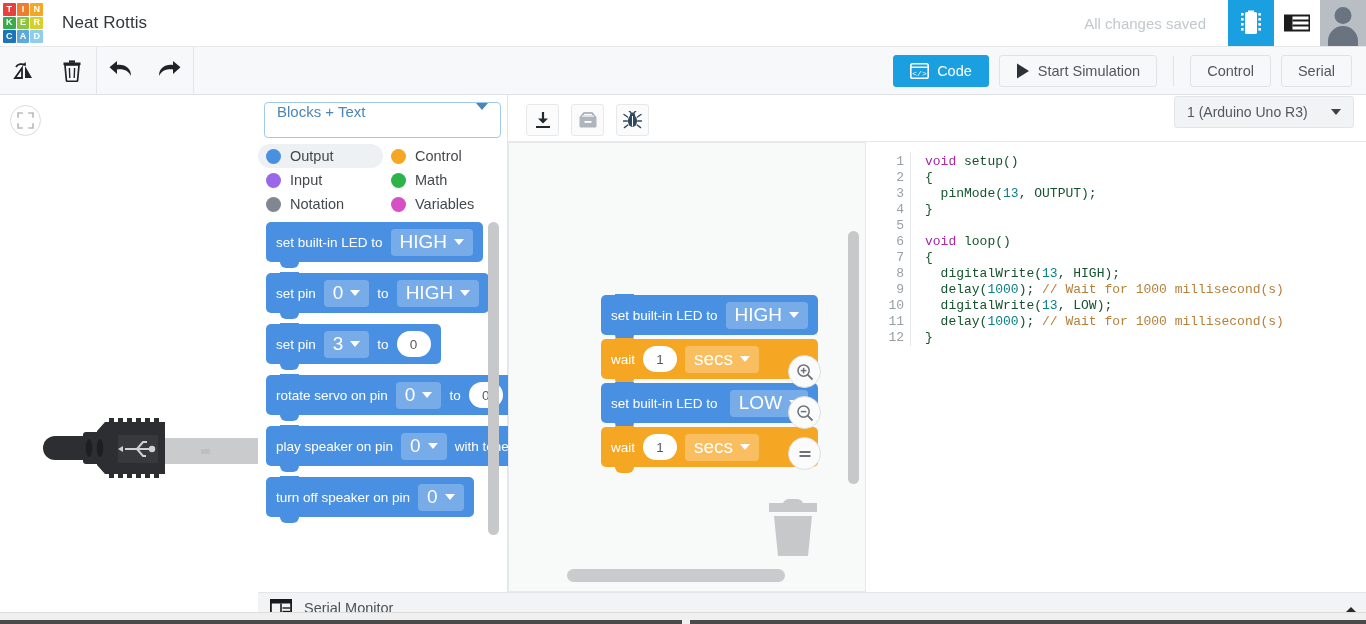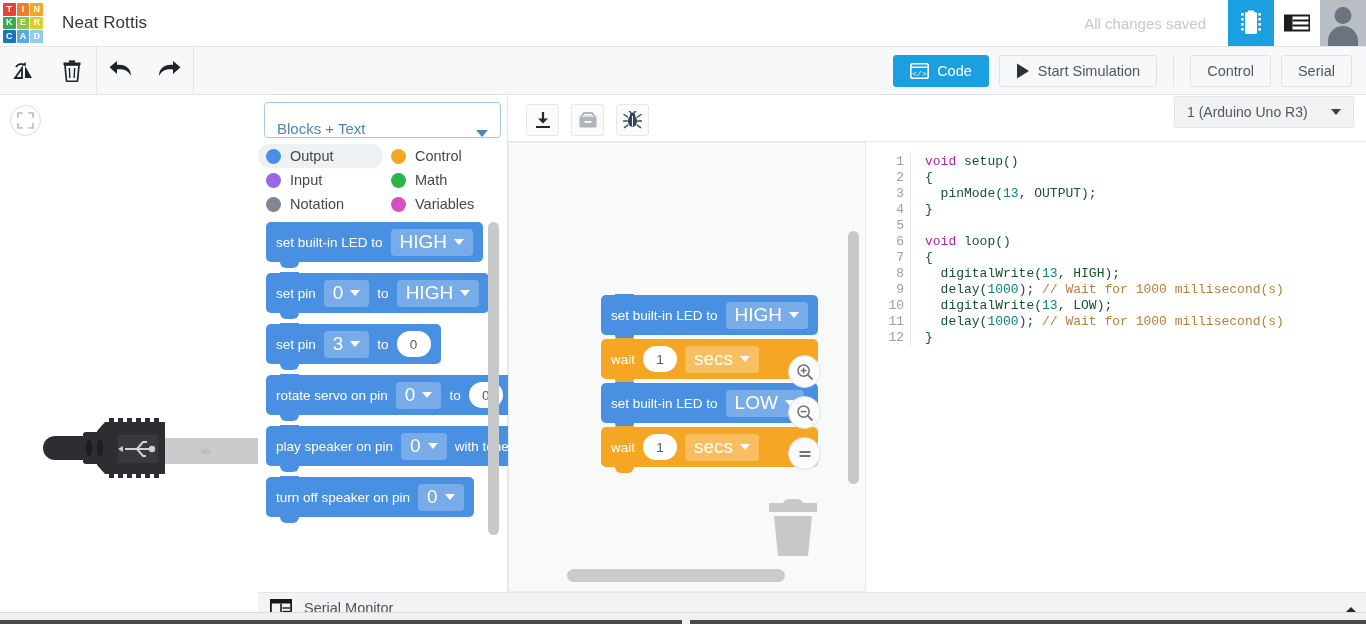--- a/index.html
+++ b/index.html
@@ -87,21 +87,21 @@
   .usb { position: absolute; left: 33px; top: 318px; }
 
   
   .palette {
     position: absolute; left: 258px; top: 95px; width: 250px; height: 497px;
     background: #ffffff; border-right: 1px solid #e3e6e9;
   }
   .pal-select {
     position: absolute; left: 6px; top: 7px; width: 237px; height: 36px;
     border: 1px solid #9fcbe8; border-radius: 4px; background: #ffffff;
-    display: flex; align-items: flex-end; padding: 0 12px; cursor: pointer;
+    display: flex; align-items: flex-start; padding: 0 12px; cursor: pointer;
   }
   .pal-select-label { font-size: 15px; color: #4a86b8; }
   .caret {
     margin-left: auto; width: 0; height: 0;
     border-left: 6px solid transparent; border-right: 6px solid transparent;
     border-top: 7px solid #4a86b8;
   }
   .cats {
     position: absolute; left: 0; top: 49px; width: 250px;
     display: grid; grid-template-columns: 125px 125px; row-gap: 0;
@@ -122,21 +122,21 @@
     background: #c6c8ca; border-radius: 6px; cursor: pointer;
   }
 
   
   .blk {
     position: relative; display: inline-flex; align-items: center;
     height: 40px; border-radius: 5px; padding: 0 10px; gap: 8px;
     color: #ffffff; font-size: 13.5px; white-space: nowrap;
     cursor: pointer; user-select: none;
   }
-  .blk.out { background: #4a90e2; }
+  .blk.out { background: #4a90e2; justify-content: space-between; }
   .blk.ctl { background: #f5a623; }
   
   .blk::before {
     content: ""; position: absolute; left: 14px; top: -1px;
     width: 19px; height: 6px; background: inherit;
     border-radius: 0 0 5px 5px;
   }
   
   .blk::after {
     content: ""; position: absolute; left: 14px; bottom: -6px;

